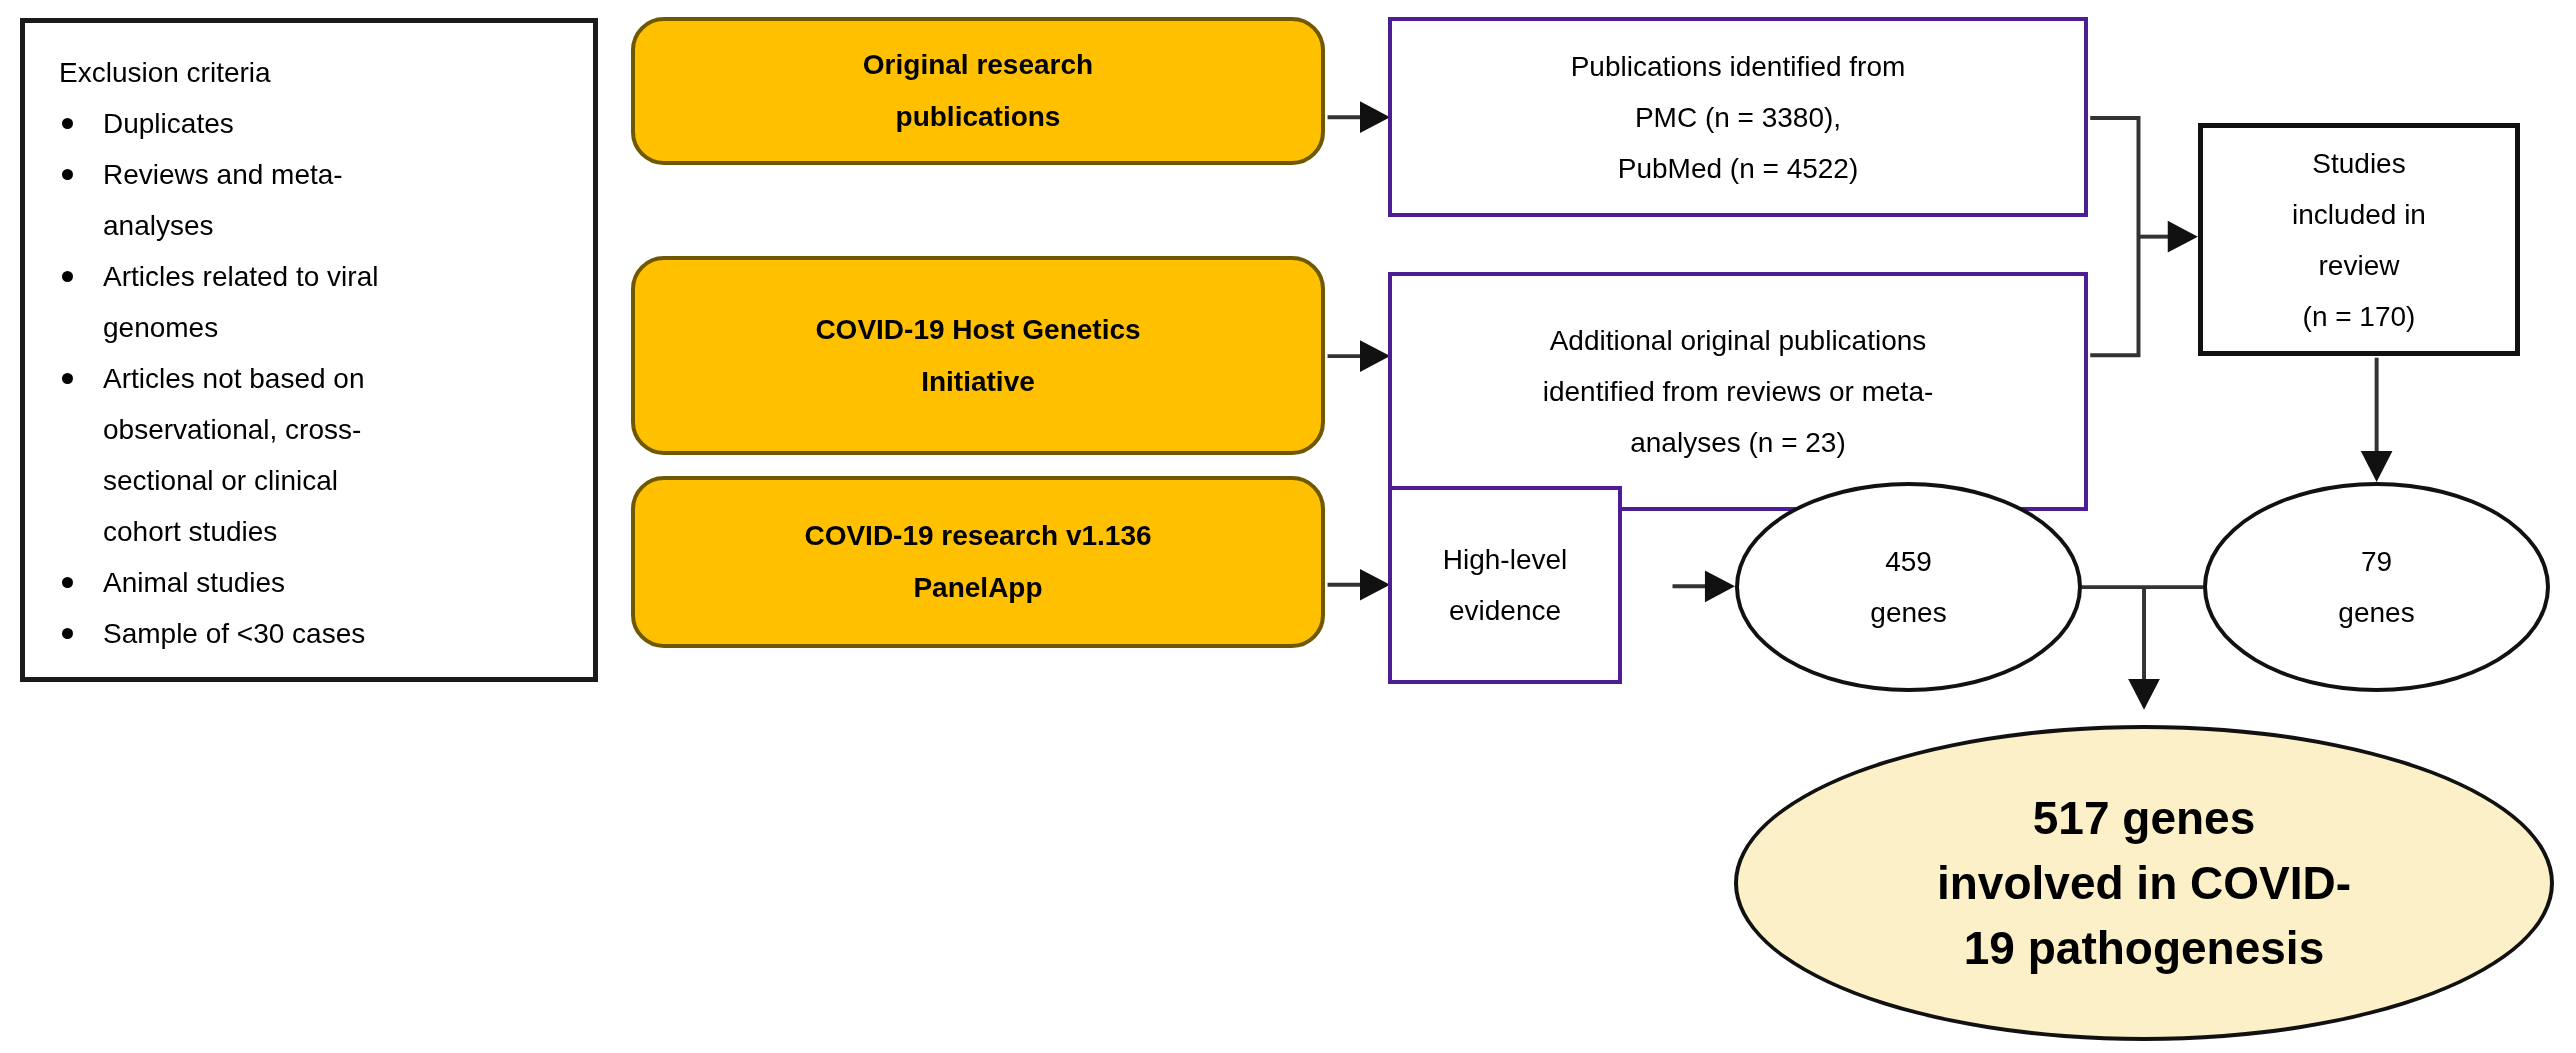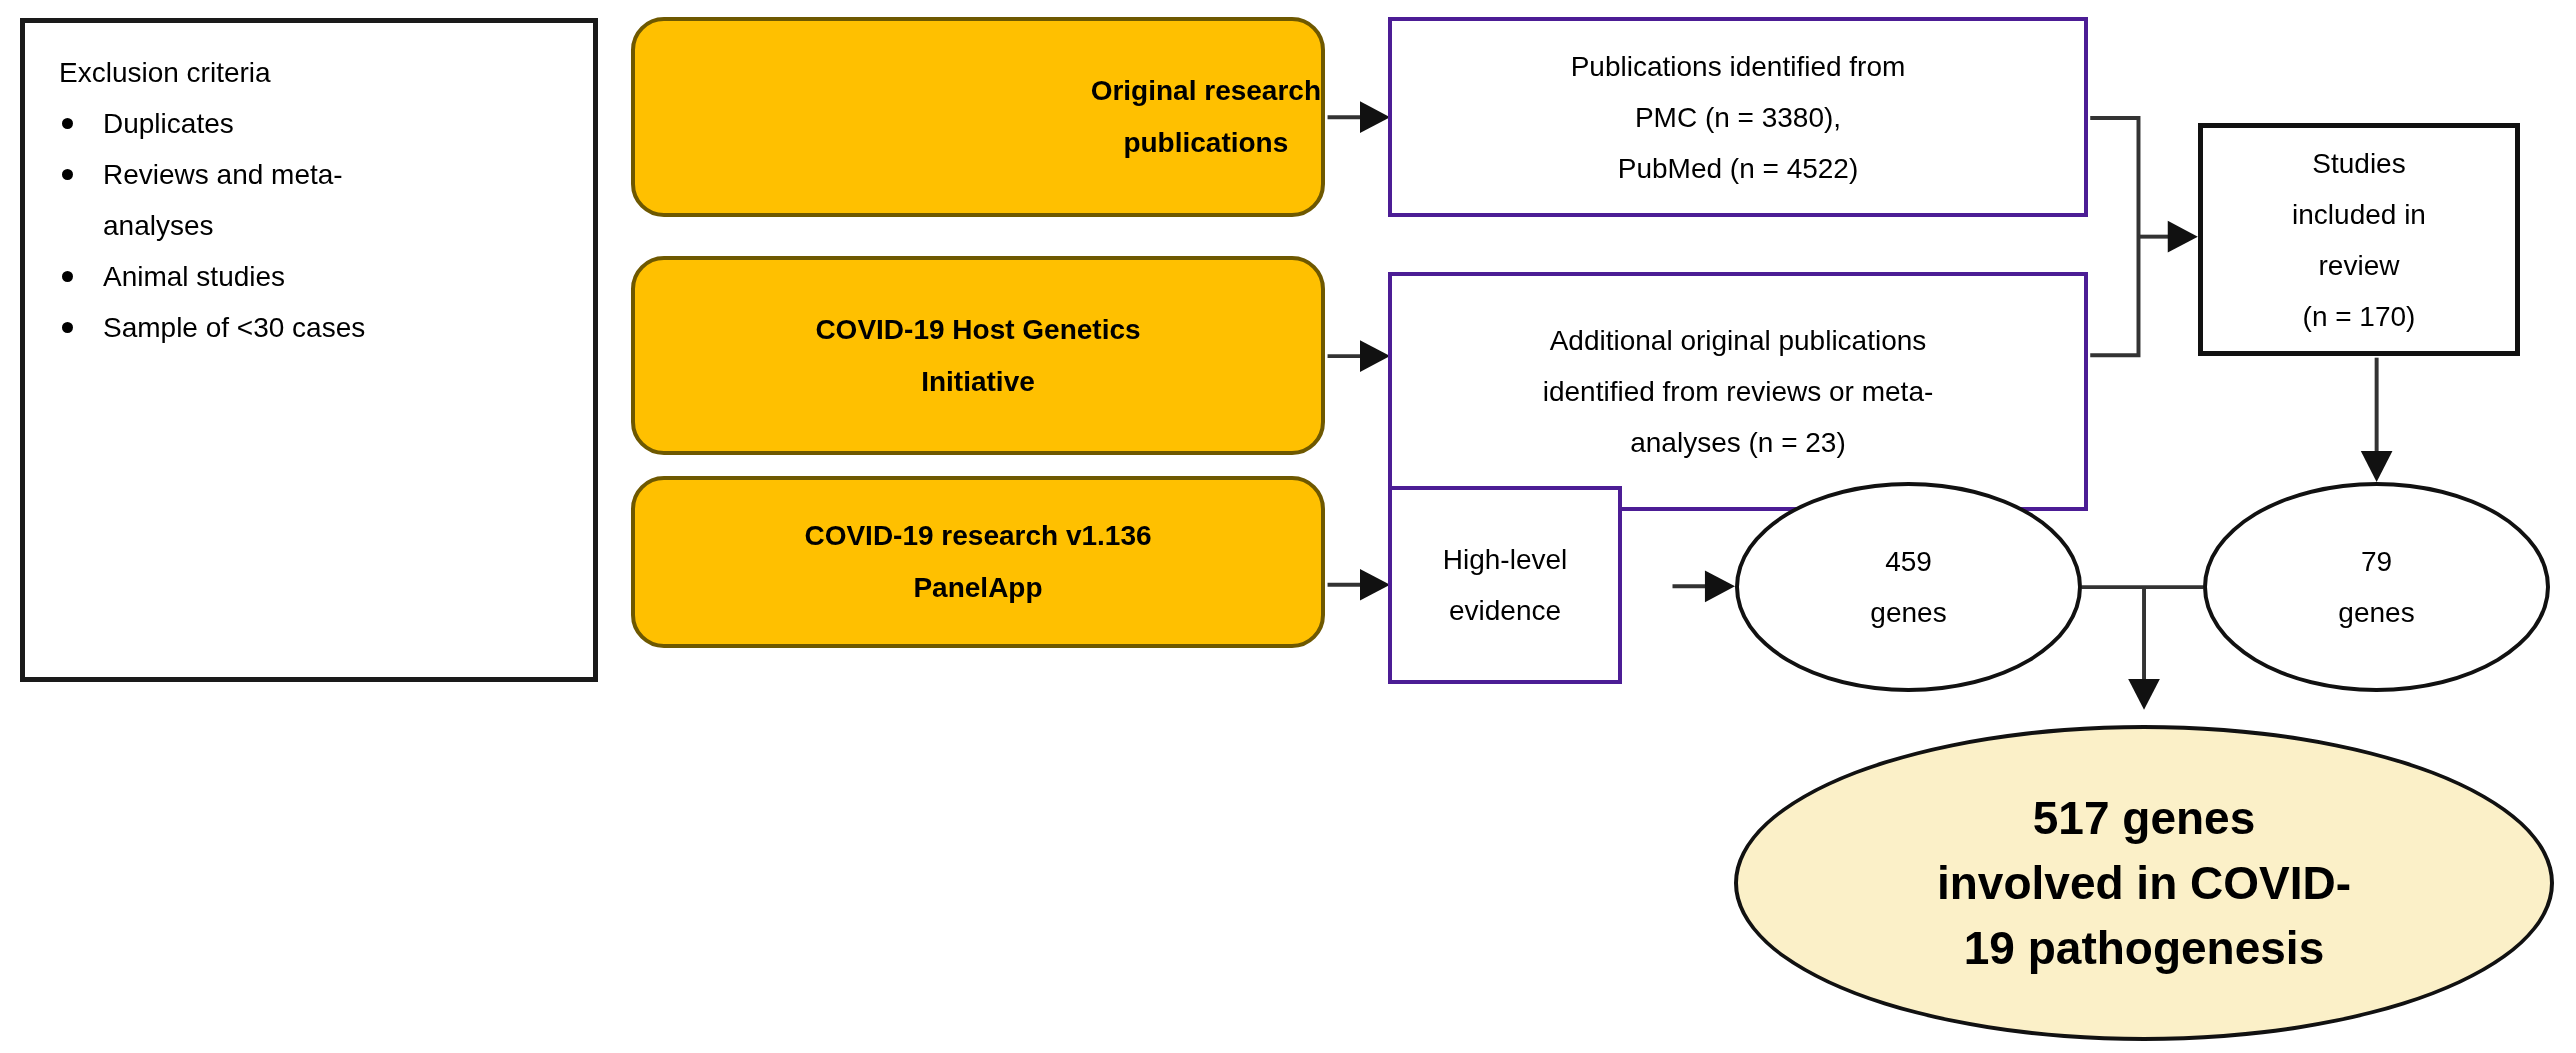--- a/index.html
+++ b/index.html
@@ -22,21 +22,21 @@
   #exclusion{left:20px;top:18px;width:578px;height:664px;border:5.5px solid #1a1a1a;background:#fff;
              display:block;text-align:left;padding:24px 14.2px 0 34px;}
   #exclusion .title{display:block;}
   #exclusion ul{margin:0;padding:0;list-style:none;}
   #exclusion li{position:relative;padding-left:44px;}
   #exclusion .dot{position:absolute;left:3.2px;top:20px;width:11px;height:11px;border-radius:50%;background:#000;}
 
   
   .source{left:631px;width:694px;background:var(--source-fill);border:4.7px solid var(--source-border);
           border-radius:33px;font-weight:700;line-height:52px;}
-  #orange1{top:17.4px;height:200px;justify-content:flex-end;}
+  #orange1{top:17.4px;height:148px;}
   #orange2{top:256px;height:199px;}
   #orange3{top:460px;height:172px;margin-top:16px;}
 
   
   .white-box{background:#fff;border:4px solid #4c1d95;}
   #white1{left:1388px;top:17.4px;width:700px;height:200px;}
   #white2{left:1388px;top:272px;width:700px;height:239px;}
   #highlevel{left:1388px;top:486px;width:234px;height:198px;}
 
   #studies{left:2198px;top:123px;width:322px;height:233px;background:#fff;border:5.5px solid #111;}
@@ -78,20 +78,26 @@
     <line x1="2710" y1="742" x2="2710" y2="859" stroke="var(--line)" stroke-width="5"></line>
     <polygon points="2690,858 2730,858 2710,897" fill="#111"></polygon>
   </svg>
 
   <div id="exclusion" class="node">
     <span class="title">Exclusion criteria</span>
     <ul>
       <li><span class="dot"></span><span class="label">Duplicates</span></li>
       <li><span class="dot"></span><span class="label">Reviews and meta-
 analyses</span></li>
+      <li><span class="dot"></span><span class="label">Articles related to viral
+genomes</span></li>
+      <li><span class="dot"></span><span class="label">Articles not based on
+observational, cross-
+sectional or clinical
+cohort studies</span></li>
       <li><span class="dot"></span><span class="label">Animal studies</span></li>
       <li><span class="dot"></span><span class="label">Sample of &lt;30 cases</span></li>
     </ul>
   </div>
 
   <div id="orange1" class="node source">
     <span class="label">Original research
 publications</span>
   </div>
   <div id="orange2" class="node source">

